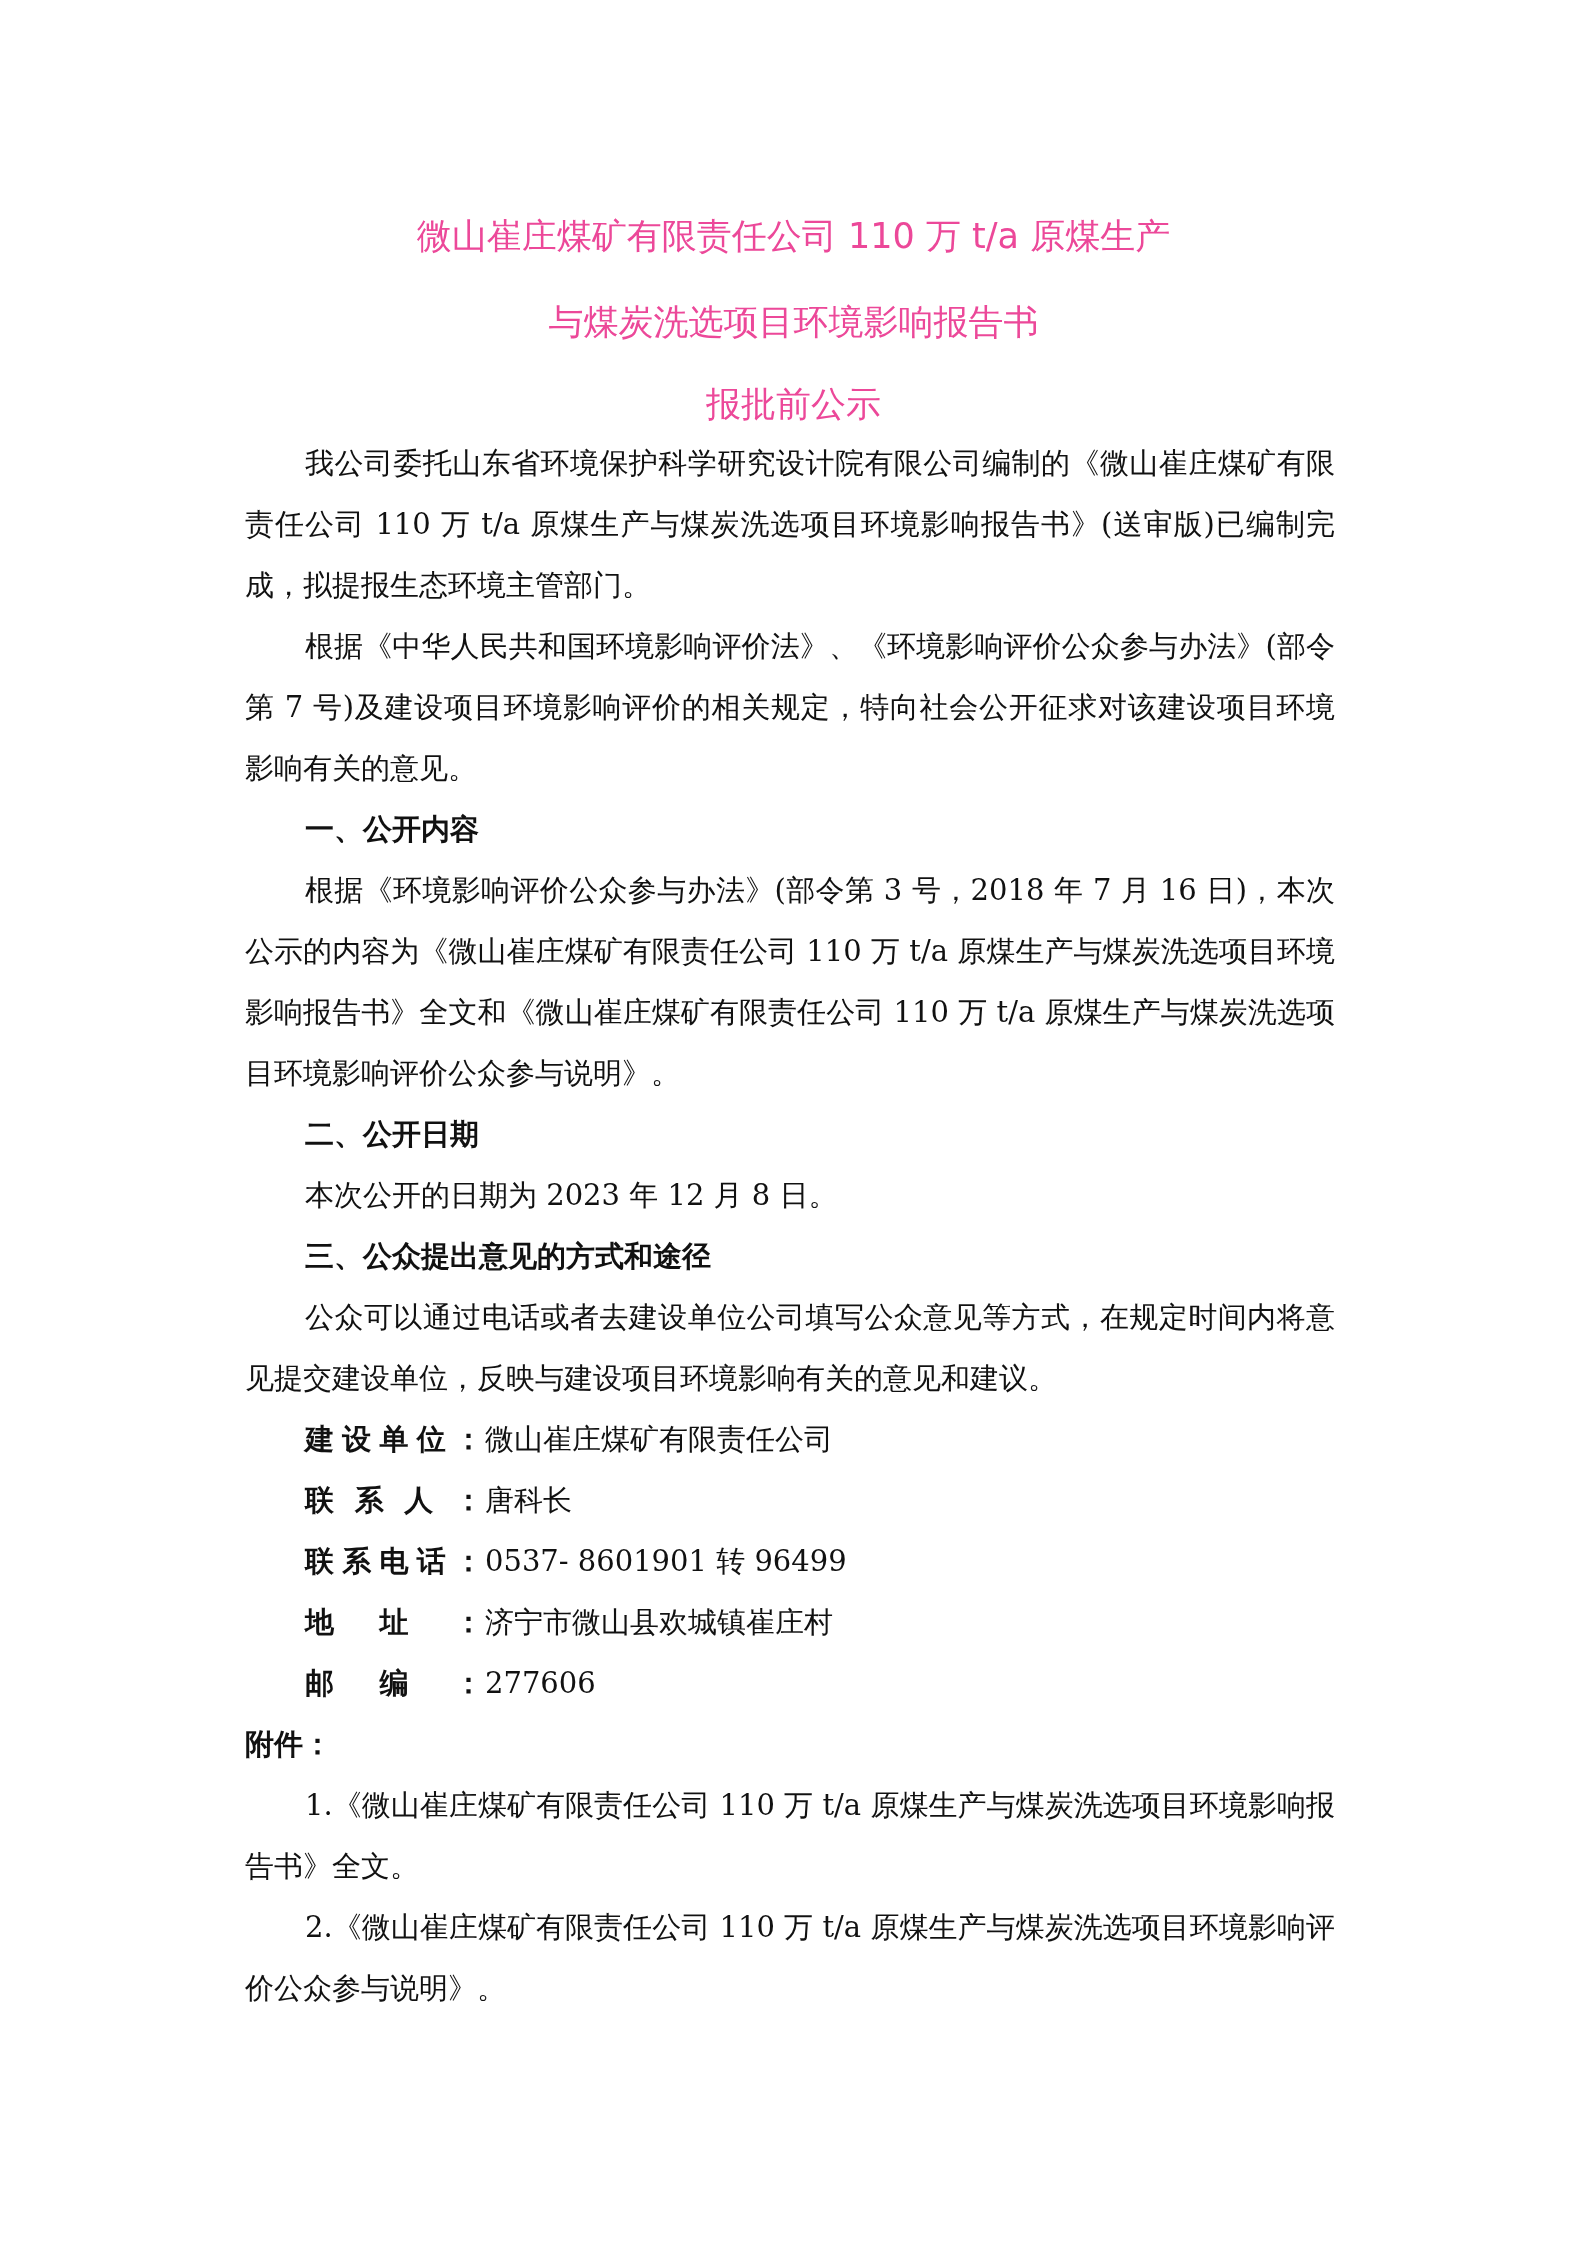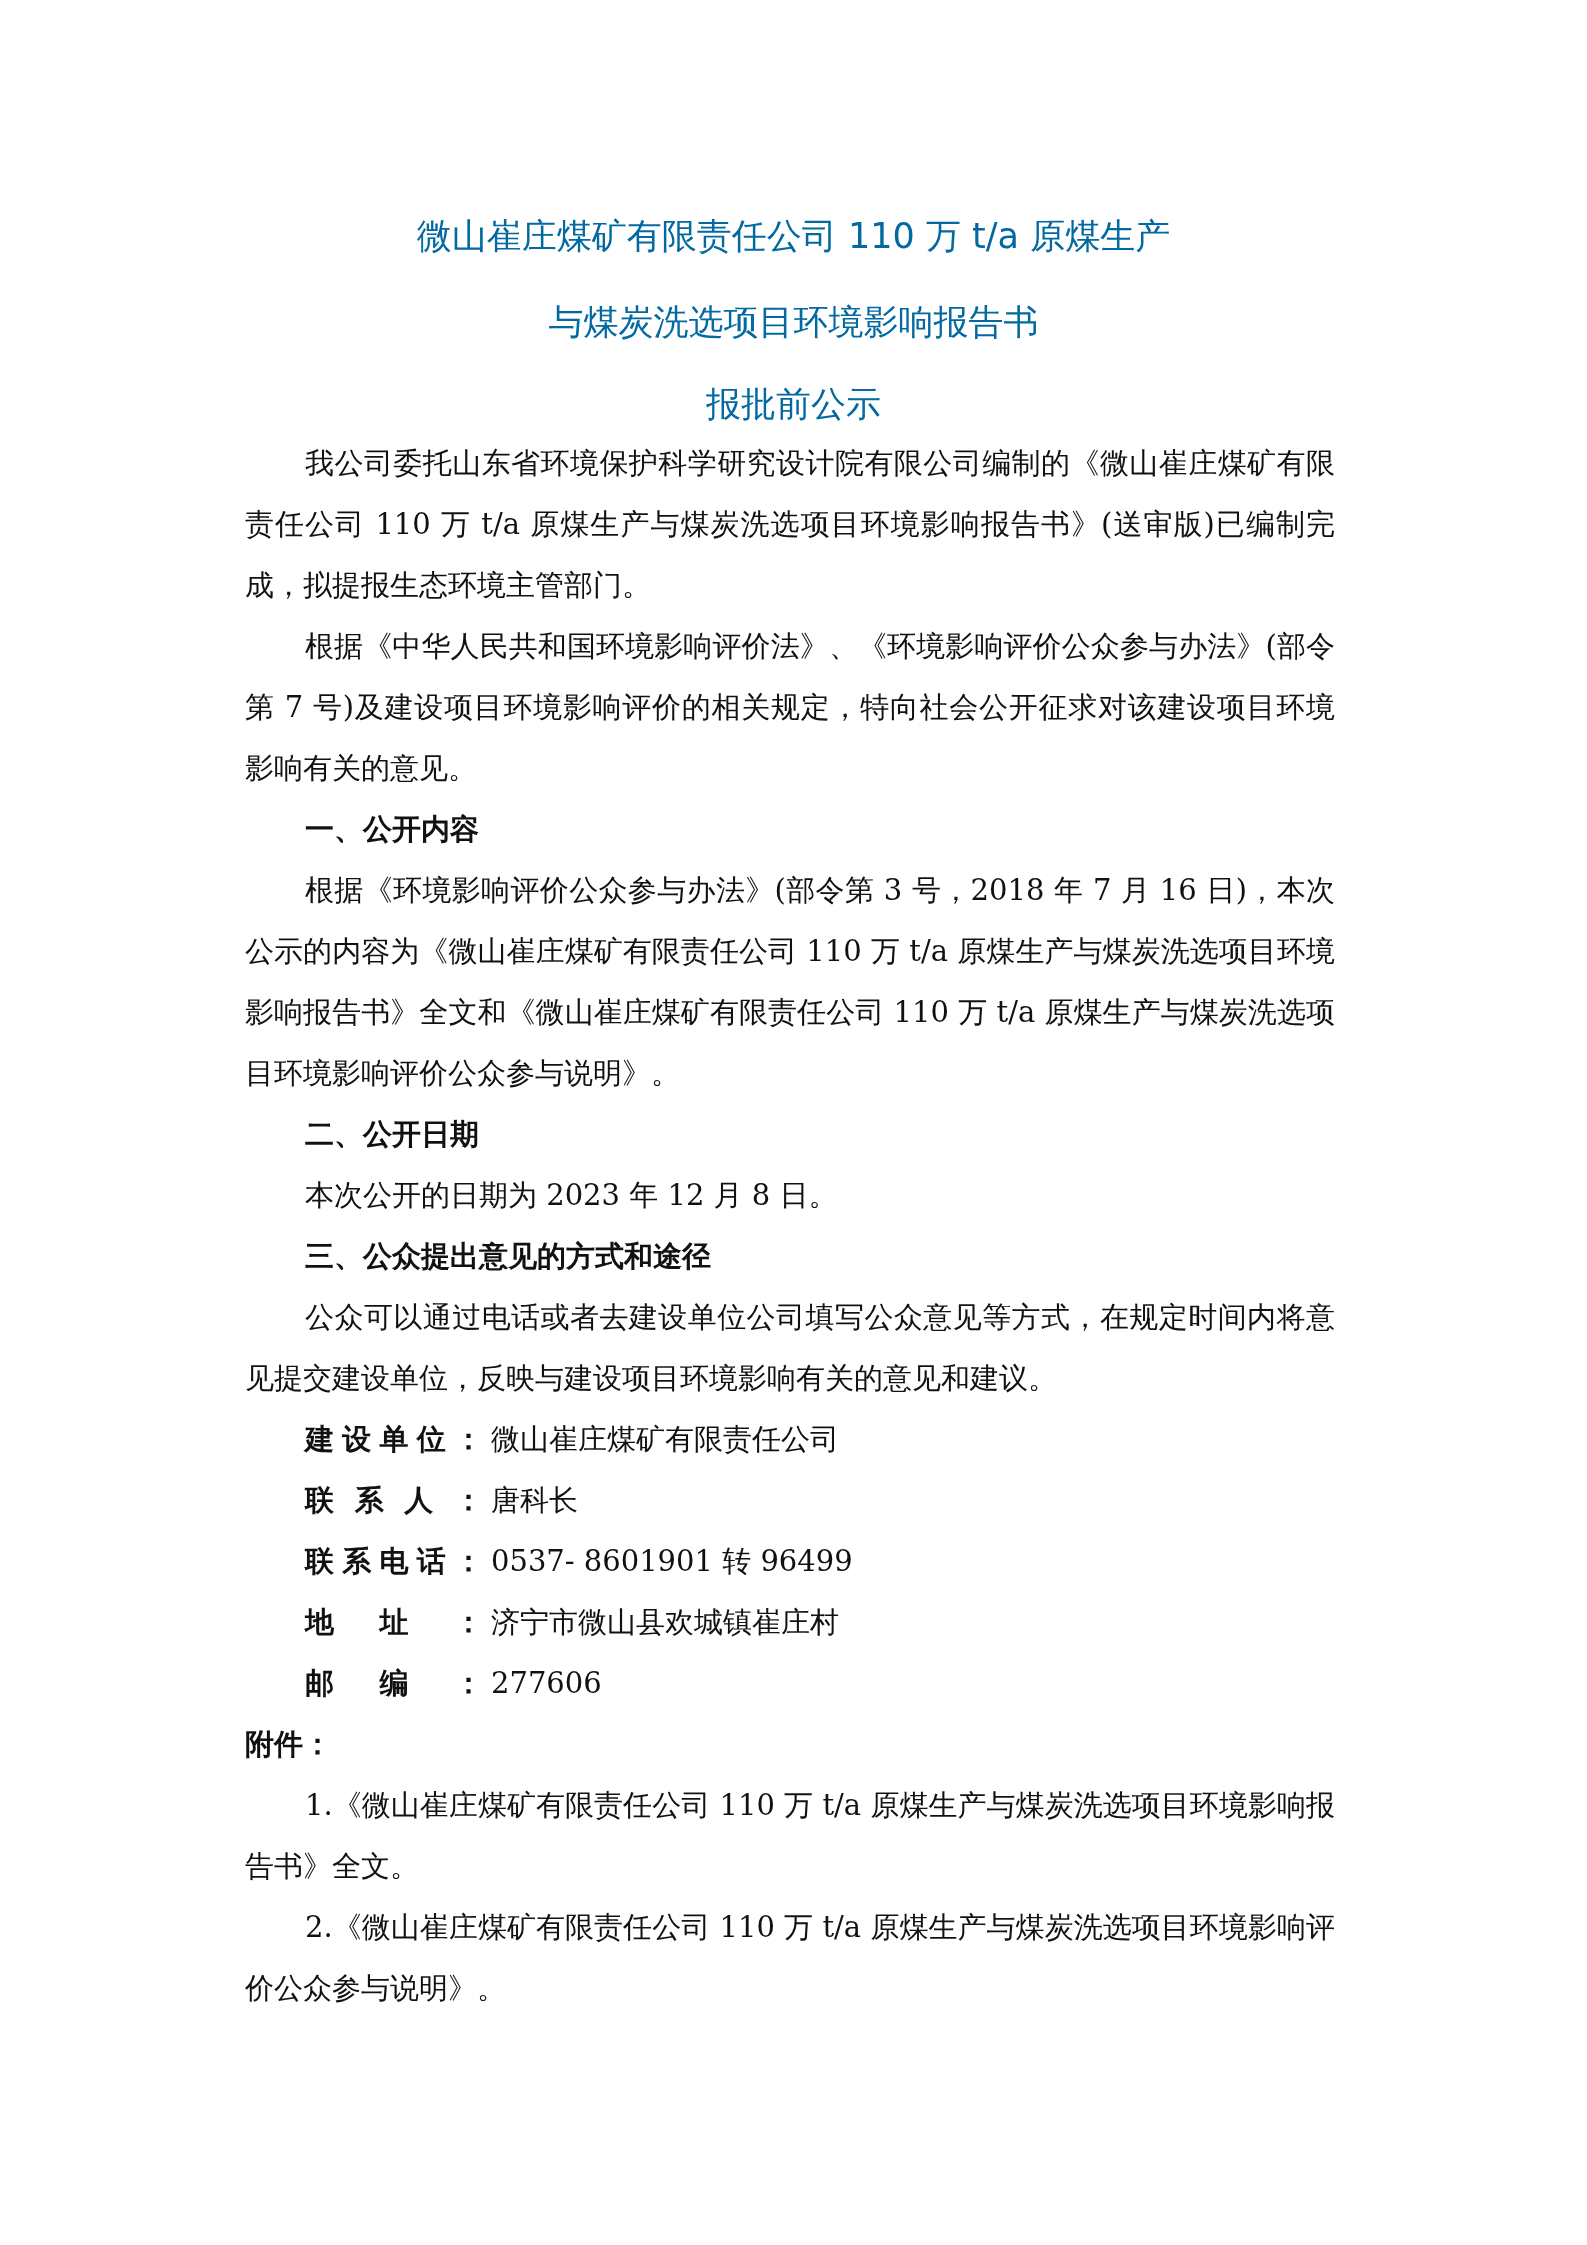--- a/index.html
+++ b/index.html
@@ -1,27 +1,27 @@
 <!DOCTYPE html>
 <html><head>
 <meta charset="utf-8">
 <style>
   html, body { margin:0; padding:0; background:#ffffff; }
   body { width:1587px; height:2245px; position:relative; overflow:hidden;
          font-family:"DejaVu Serif","Liberation Serif", serif; color:#111; }
   .page { position:absolute; left:0; top:0; width:1587px; height:2245px; background:#fff; }
   .title { position:absolute; left:0; width:1587px; text-align:center;
            font-family:"DejaVu Sans","Liberation Sans", sans-serif;
-           font-size:35px; line-height:44px; color:#0369a1; }
+           font-size:35px; line-height:44px; color:#ec4899; }
   .body { position:absolute; left:245px; width:1090px; font-size:29px; line-height:61px; }
   .p { margin:0; text-indent:60px; text-align:justify; text-align-last:left; }
   .h { margin:0; text-indent:60px; font-weight:bold; }
   .kv { margin:0; padding-left:60px; display:flex; }
   .kv .k { width:178px; font-weight:bold; display:flex; justify-content:space-between; }
-  .kv .v { margin-left:8px; }
+  .kv .v { margin-left:2px; }
   .att { margin:0; font-weight:bold; }
 </style>
 </head>
 <body>
 
 <div class="page">
   <div class="title" style="top:214px;">微山崔庄煤矿有限责任公司 110 万 t/a 原煤生产</div>
   <div class="title" style="top:382px;">报批前公示</div>
   <div class="title" style="top:300px;">与煤炭洗选项目环境影响报告书</div>
 

